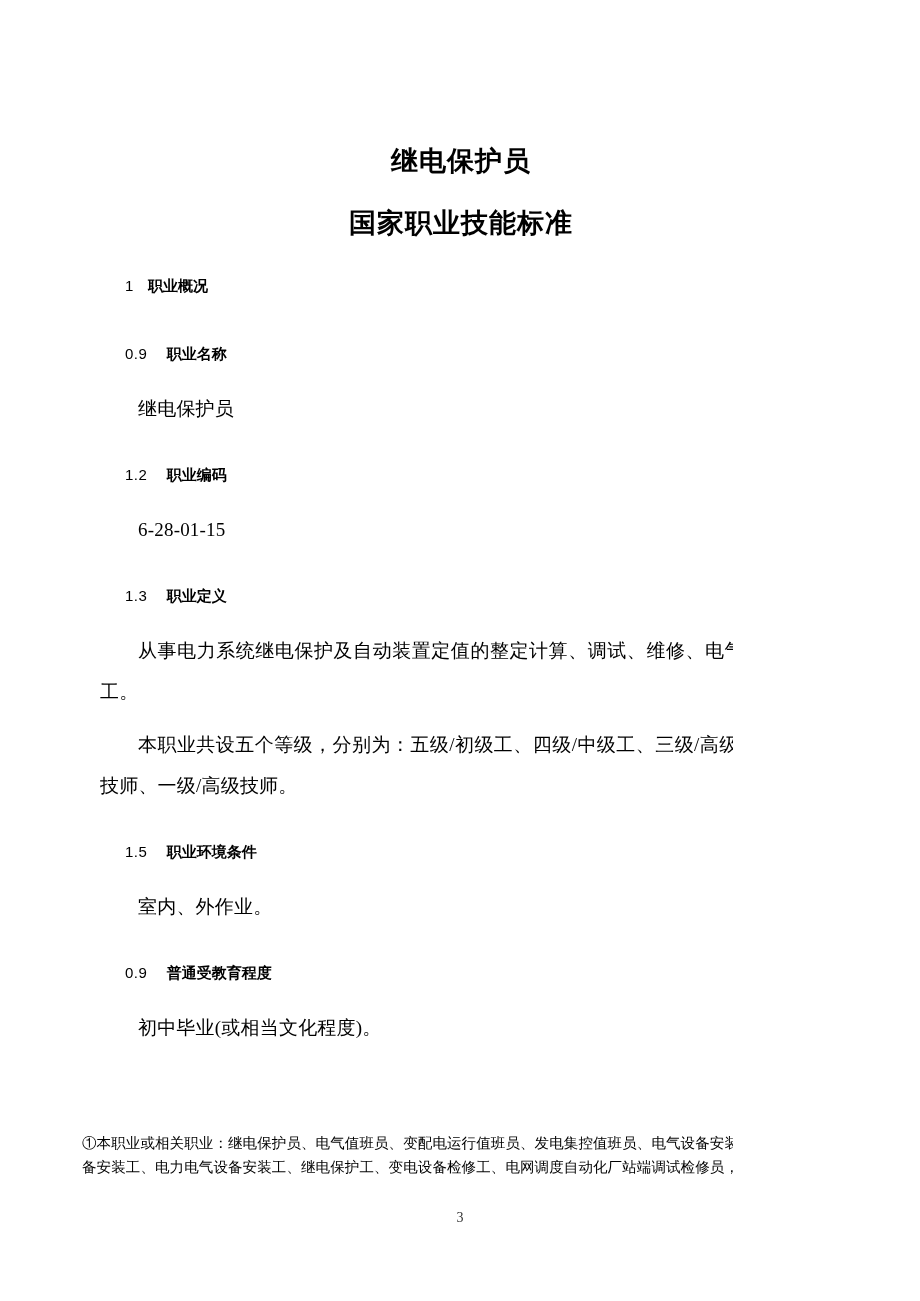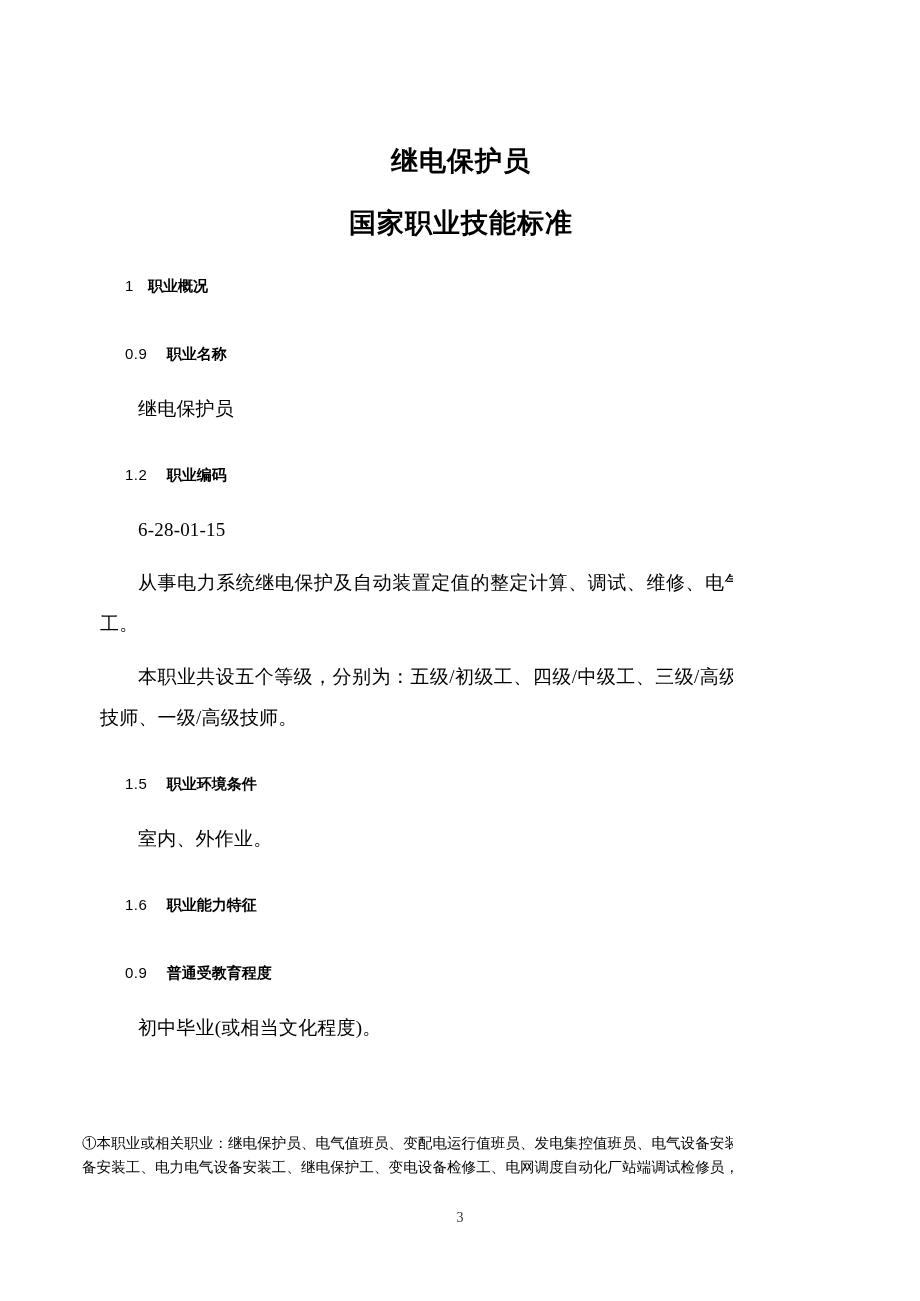--- a/index.html
+++ b/index.html
@@ -104,32 +104,32 @@
     <div class="heading">
       <span class="num">0.9</span>	<span class="htext">职业名称</span>
     </div>
     <div class="para">继电保护员</div>
 
     <div class="heading">
       <span class="num">1.2</span>	<span class="htext">职业编码</span>
     </div>
     <div class="para">6-28-01-15</div>
 
+    <div class="heading">
+      <span class="num">1.3</span>	<span class="htext">职业定义</span>
+    </div>
     <div class="para">从事电力系统继电保护及自动装置定值的整定计算、调试、维修、电气设备安装工。</div>
 
     <div class="para">本职业共设五个等级，分别为：五级/初级工、四级/中级工、三级/高级工、二级/技师、一级/高级技师。</div>
 
     <div class="heading">
       <span class="num">1.5</span>	<span class="htext">职业环境条件</span>
     </div>
     <div class="para">室内、外作业。</div>
 
-    <div class="heading">
-      <span class="num">1.6</span>	<span class="htext">职业能力特征</span>
-    </div>
 
     <div class="heading">
       <span class="num">0.9</span>	<span class="htext">普通受教育程度</span>
     </div>
     <div class="para">初中毕业(或相当文化程度)。</div>
 
   </div>
 
   <div class="footnote">①本职业或相关职业：继电保护员、电气值班员、变配电运行值班员、发电集控值班员、电气设备安装工、发电设备安装工、电力电气设备安装工、继电保护工、变电设备检修工、电网调度自动化厂站端调试检修员，下同。</div>
 

